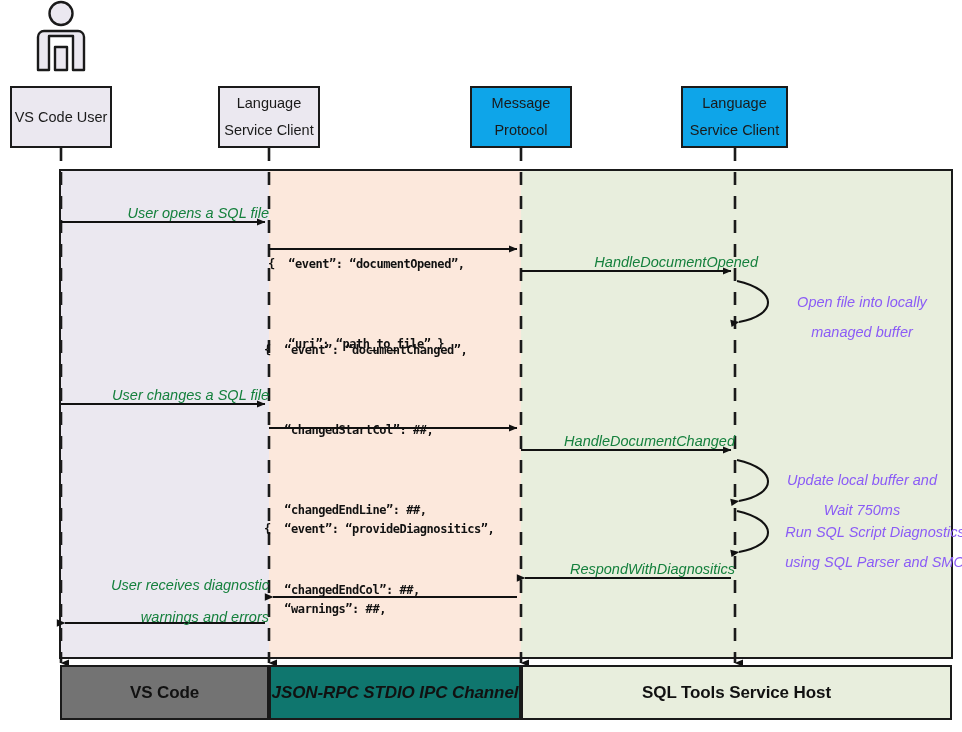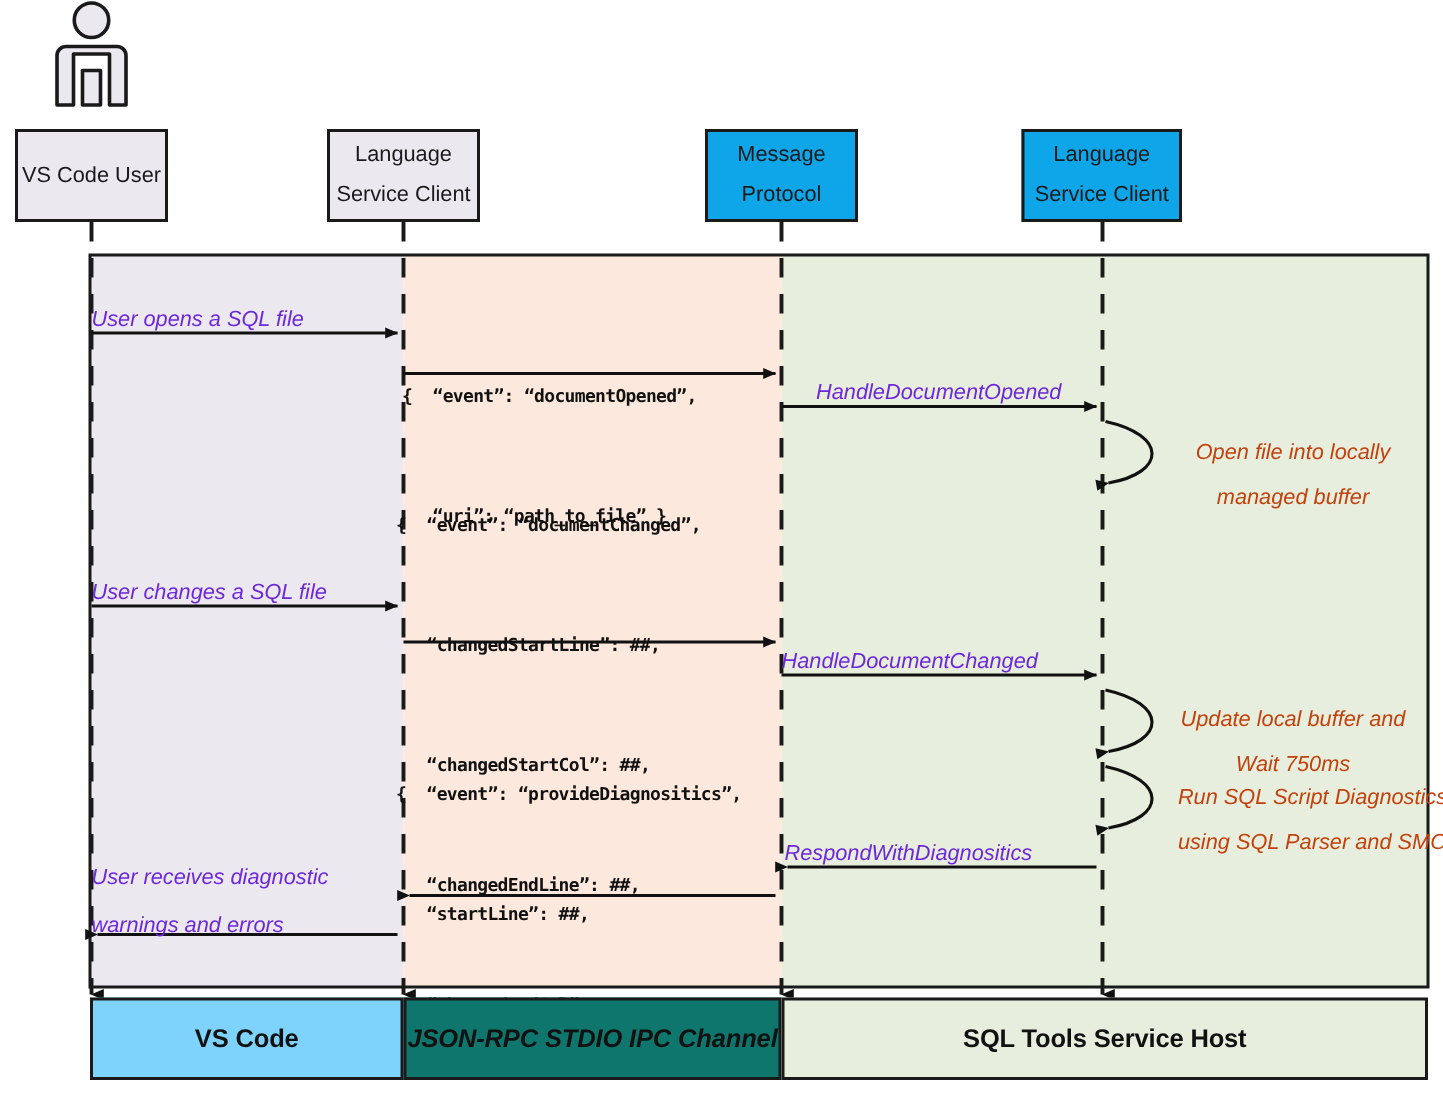--- a/index.html
+++ b/index.html
@@ -40,37 +40,37 @@
     display: flex;
     align-items: center;
     justify-content: center;
     box-sizing: border-box;
     border: 2px solid #1a1a1a;
     font-size: 17px;
     font-weight: bold;
     color: #111111;
     letter-spacing: -0.1px;
   }
-  .band-label.lav { background: #7dd3fc; }
+  .band-label.lav { background: #737373; }
   .band-label.peach { background: #0f766e; font-style: italic; }
   .band-label.green { background: #e8eedd; }
   .msg-label {
     position: absolute;
     font-style: italic;
     font-size: 14.5px;
-    color: #6d28d9;
-    text-align: left;
+    color: #15803d;
+    text-align: right;
     line-height: 2.0;
     white-space: nowrap;
   }
   .note-label {
     position: absolute;
     font-style: italic;
     font-size: 14.5px;
-    color: #c2410c;
+    color: #8b5cf6;
     line-height: 2.05;
     white-space: nowrap;
   }
   .note-label.centerish { text-align: center; }
   .json-block {
     position: absolute;
     font-family: "DejaVu Sans Mono", monospace;
     font-size: 12px;
     font-weight: bold;
     color: #111111;
@@ -185,30 +185,29 @@
     <div>using SQL Parser and SMO</div>
   </div>
 
   <div class="json-block" style="left:268px; top:198px;">
     <div>{  “event”: “documentOpened”,</div>
     <div>   “uri”: “path_to_file” }</div>
   </div>
 
   <div class="json-block" style="left:264px; top:284px;">
     <div>{  “event”: “documentChanged”,</div>
-    <div>   “changedStartLine”: ##,</div>
     <div>   “changedStartCol”: ##,</div>
     <div>   “changedEndLine”: ##,</div>
     <div>   “changedEndCol”: ##,</div>
     
   </div>
 
   <div class="json-block" style="left:264px; top:463px;">
     <div>{  “event”: “provideDiagnositics”,</div>
-    <div>   “startLine”: ##,</div>
+    <div>   “warnings”: ##,</div>
     <div>   “startCol”: ##,</div>
     
     
     
   </div>
 
   <div class="band-label lav" style="left:60px; top:665px; width:209px; height:55px;">VS Code</div>
 
   <div class="band-label peach" style="left:269px; top:665px; width:252px; height:55px;">JSON-RPC STDIO IPC Channel</div>
 

